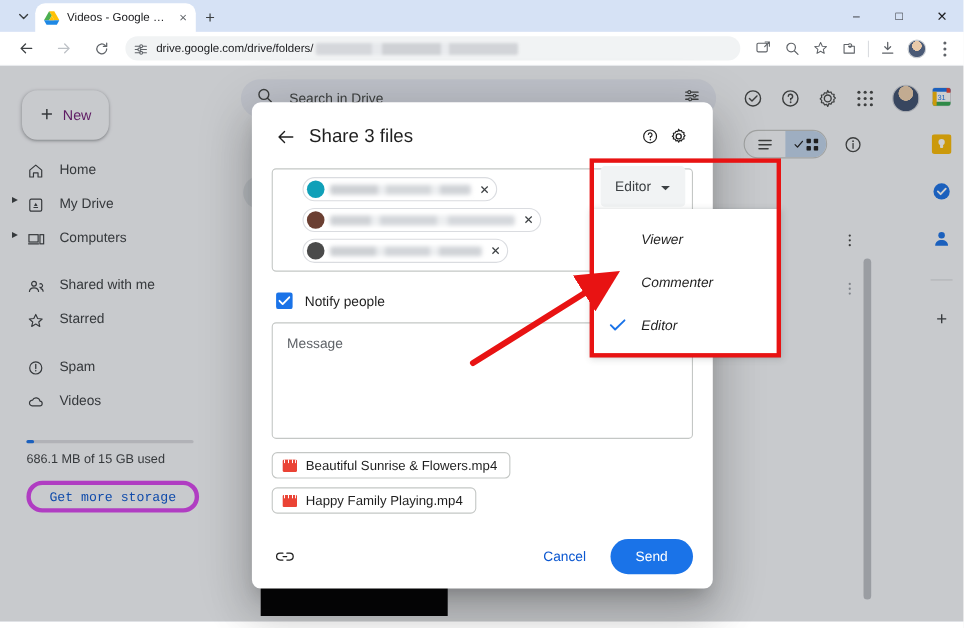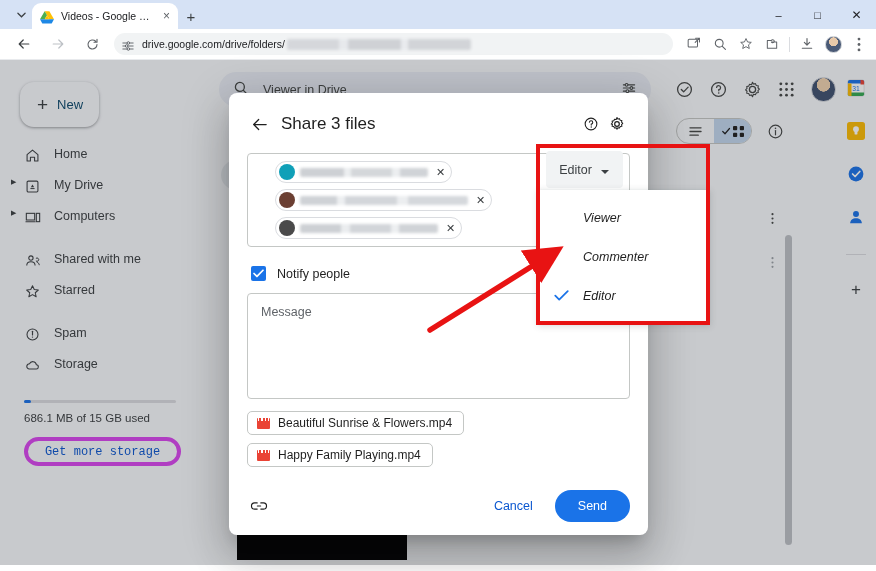--- a/index.html
+++ b/index.html
@@ -78,21 +78,21 @@
   .sidebar { position:absolute; left:0; top:0; width:213px; height:505px; background:#f8fafd; }
   .brand { display:flex; align-items:center; gap:9px; padding:13px 0 0 24px; }
   .brand-logo { width:28px; height:25px; position:relative; }
   .brand-name { font-size:19px; color:#5f6368; letter-spacing:.1px; }
   .newbtn {
     margin:22px 0 0 20px; width:79px; height:45px; border-radius:14px;
     background:#f8fafd; box-shadow:0 1px 2px rgba(60,64,67,.3),0 1px 3px 1px rgba(60,64,67,.15);
     display:flex; align-items:center; gap:9px; padding-left:17px;
   }
   .newbtn-plus { font-size:19px; color:#3c4043; line-height:1; }
-  .newbtn-label { font-size:13px; color:#0c4a6e; }
+  .newbtn-label { font-size:13px; color:#701a75; }
   .navlist { margin-top:20px; }
   .navitem { height:31px; display:flex; align-items:flex-start; padding-left:24px; gap:13px; position:relative; }
   .navitem .caret { position:absolute; left:11px; font-size:7px; color:#3c4043; }
   .navitem .nico { width:17px; height:17px; display:flex; align-items:center; justify-content:center; color:#3c4043; }
   .navitem .nlabel { font-size:12.5px; color:#3c4043; }
   .navgap { height:12px; }
   .storagebar {
     margin:12px 0 0 24px; width:152px; height:3px; background:#dadce0; border-radius:2px; position:relative;
   }
   .storagebar i { position:absolute; left:0; top:0; height:3px; width:7px; background:#1a73e8; border-radius:2px; display:block; }
@@ -383,41 +383,41 @@
               </svg>
           </span>
           <span class="nlabel">Spam</span>
         </div>
         <div class="navitem">
           <span class="nico">
             <svg width="16" height="15" viewBox="0 0 19 18">
                 <path d="M5 13.2a3.1 3.1 0 0 1 .3-6.2 4.3 4.3 0 0 1 8.2 1 2.6 2.6 0 0 1-.4 5.2z" fill="none" stroke="currentColor" stroke-width="1.3" stroke-linejoin="round"></path>
               </svg>
           </span>
-          <span class="nlabel">Storage</span>
+          <span class="nlabel">Videos</span>
         </div>
       </div>
 
       <div class="storagebar">
           <i></i>
         </div>
       <div class="storagetext">686.1 MB of 15 GB used</div>
       <div class="storagebtn">Get more storage</div>
     </div>
 
     <div class="content">
       <div class="searchrow">
         <div class="searchbox">
           <span>
             <svg width="16" height="16" viewBox="0 0 20 20">
                 <circle cx="8.6" cy="8.6" r="5.6" fill="none" stroke="#444746" stroke-width="1.6"></circle>
                 <path d="M12.8 12.8l4.2 4.2" stroke="#444746" stroke-width="1.6" stroke-linecap="round"></path>
               </svg>
           </span>
-          <span class="search-ph">Viewer in Drive</span>
+          <span class="search-ph">Search in Drive</span>
           <span>
             <svg width="16" height="16" viewBox="0 0 20 20">
                 <path d="M3 6h14M3 10h14M3 14h14" stroke="#444746" stroke-width="1.5" stroke-linecap="round"></path>
                 <circle cx="7" cy="6" r="1.7" fill="#e9eef6" stroke="#444746" stroke-width="1.3"></circle>
                 <circle cx="13" cy="10" r="1.7" fill="#e9eef6" stroke="#444746" stroke-width="1.3"></circle>
                 <circle cx="8" cy="14" r="1.7" fill="#e9eef6" stroke="#444746" stroke-width="1.3"></circle>
               </svg>
           </span>
         </div>
         <div class="hdr-icos">

